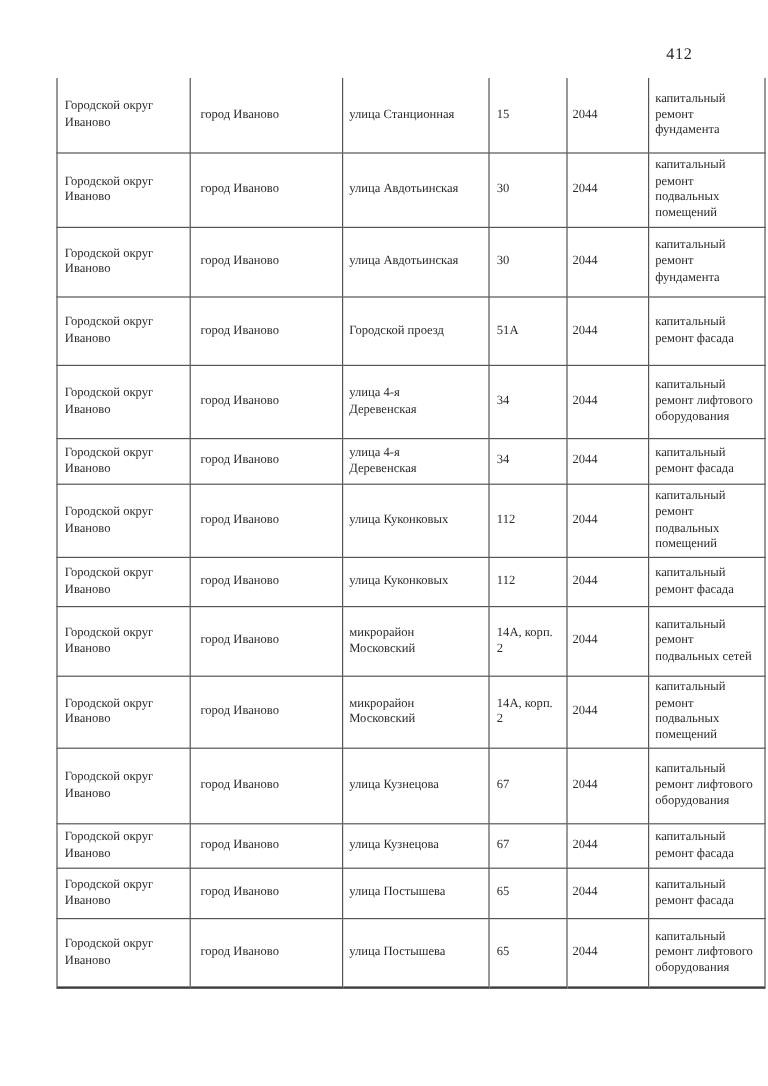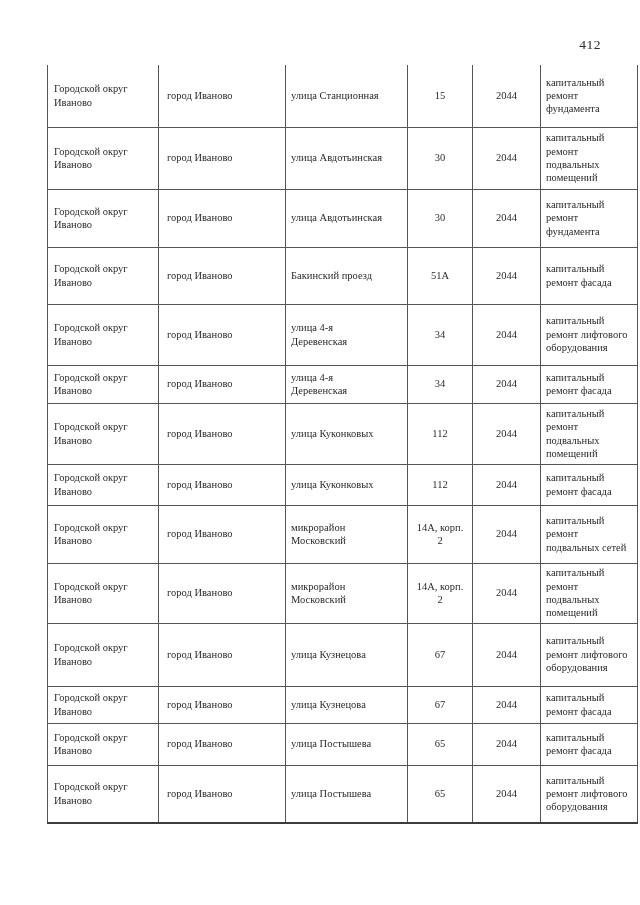--- a/index.html
+++ b/index.html
@@ -11,21 +11,21 @@
     position: relative;
     width: 640px;
     height: 905px;
     font-family: "Liberation Serif", serif;
     color: #262626;
     overflow: hidden;
   }
   .page-number {
     position: absolute;
     top: 37px;
-    right: 39px;
+    right: 63px;
     font-size: 13.5px;
     letter-spacing: 0.5px;
     color: #2a2a2a;
   }
   table.repair-table {
     position: absolute;
     top: 65px;
     left: 47px;
     width: 590px;
     border-collapse: collapse;
@@ -42,21 +42,21 @@
   }
   
   .repair-table tr:first-child td { border-top: none; }
   
   .repair-table tr:last-child td { border-bottom: 2px solid #3c3c3c; }
 
   .repair-table td.c-district { padding-left: 6px; }
   .repair-table td.c-city     { padding-left: 8px; margin-left: 20px; }
   .repair-table td.c-street   { padding-left: 5px; padding-right: 20px; }
   .repair-table td.c-house,
-  .repair-table td.c-year     { text-align: center; padding-left: 4px; padding-right: 4px; }
+  .repair-table td.c-year     { text-align: left; padding-left: 4px; padding-right: 4px; }
   .repair-table td.c-house    { padding-left: 6px; padding-right: 6px; }
   .repair-table td.c-work     { padding-left: 5px; padding-right: 3px; margin-left: 44px; }
 
   
   .repair-table tr:nth-child(1)  { height: 62px; }
   .repair-table tr:nth-child(2)  { height: 62px; }
   .repair-table tr:nth-child(3)  { height: 58px; }
   .repair-table tr:nth-child(4)  { height: 57px; }
   .repair-table tr:nth-child(5)  { height: 61px; }
   .repair-table tr:nth-child(6)  { height: 38px; }
@@ -111,21 +111,21 @@
         <td class="c-district">Городской округ Иваново</td>
         <td class="c-city">город Иваново</td>
         <td class="c-street">улица Авдотьинская</td>
         <td class="c-house">30</td>
         <td class="c-year">2044</td>
         <td class="c-work">капитальный ремонт фундамента</td>
       </tr>
       <tr>
         <td class="c-district">Городской округ Иваново</td>
         <td class="c-city">город Иваново</td>
-        <td class="c-street">Бакинский проезд</td>
+        <td class="c-street">Городской проезд</td>
         <td class="c-house">51А</td>
         <td class="c-year">2044</td>
         <td class="c-work">капитальный ремонт фасада</td>
       </tr>
       <tr>
         <td class="c-district">Городской округ Иваново</td>
         <td class="c-city">город Иваново</td>
         <td class="c-street">улица 4-я Деревенская</td>
         <td class="c-house">34</td>
         <td class="c-year">2044</td>

